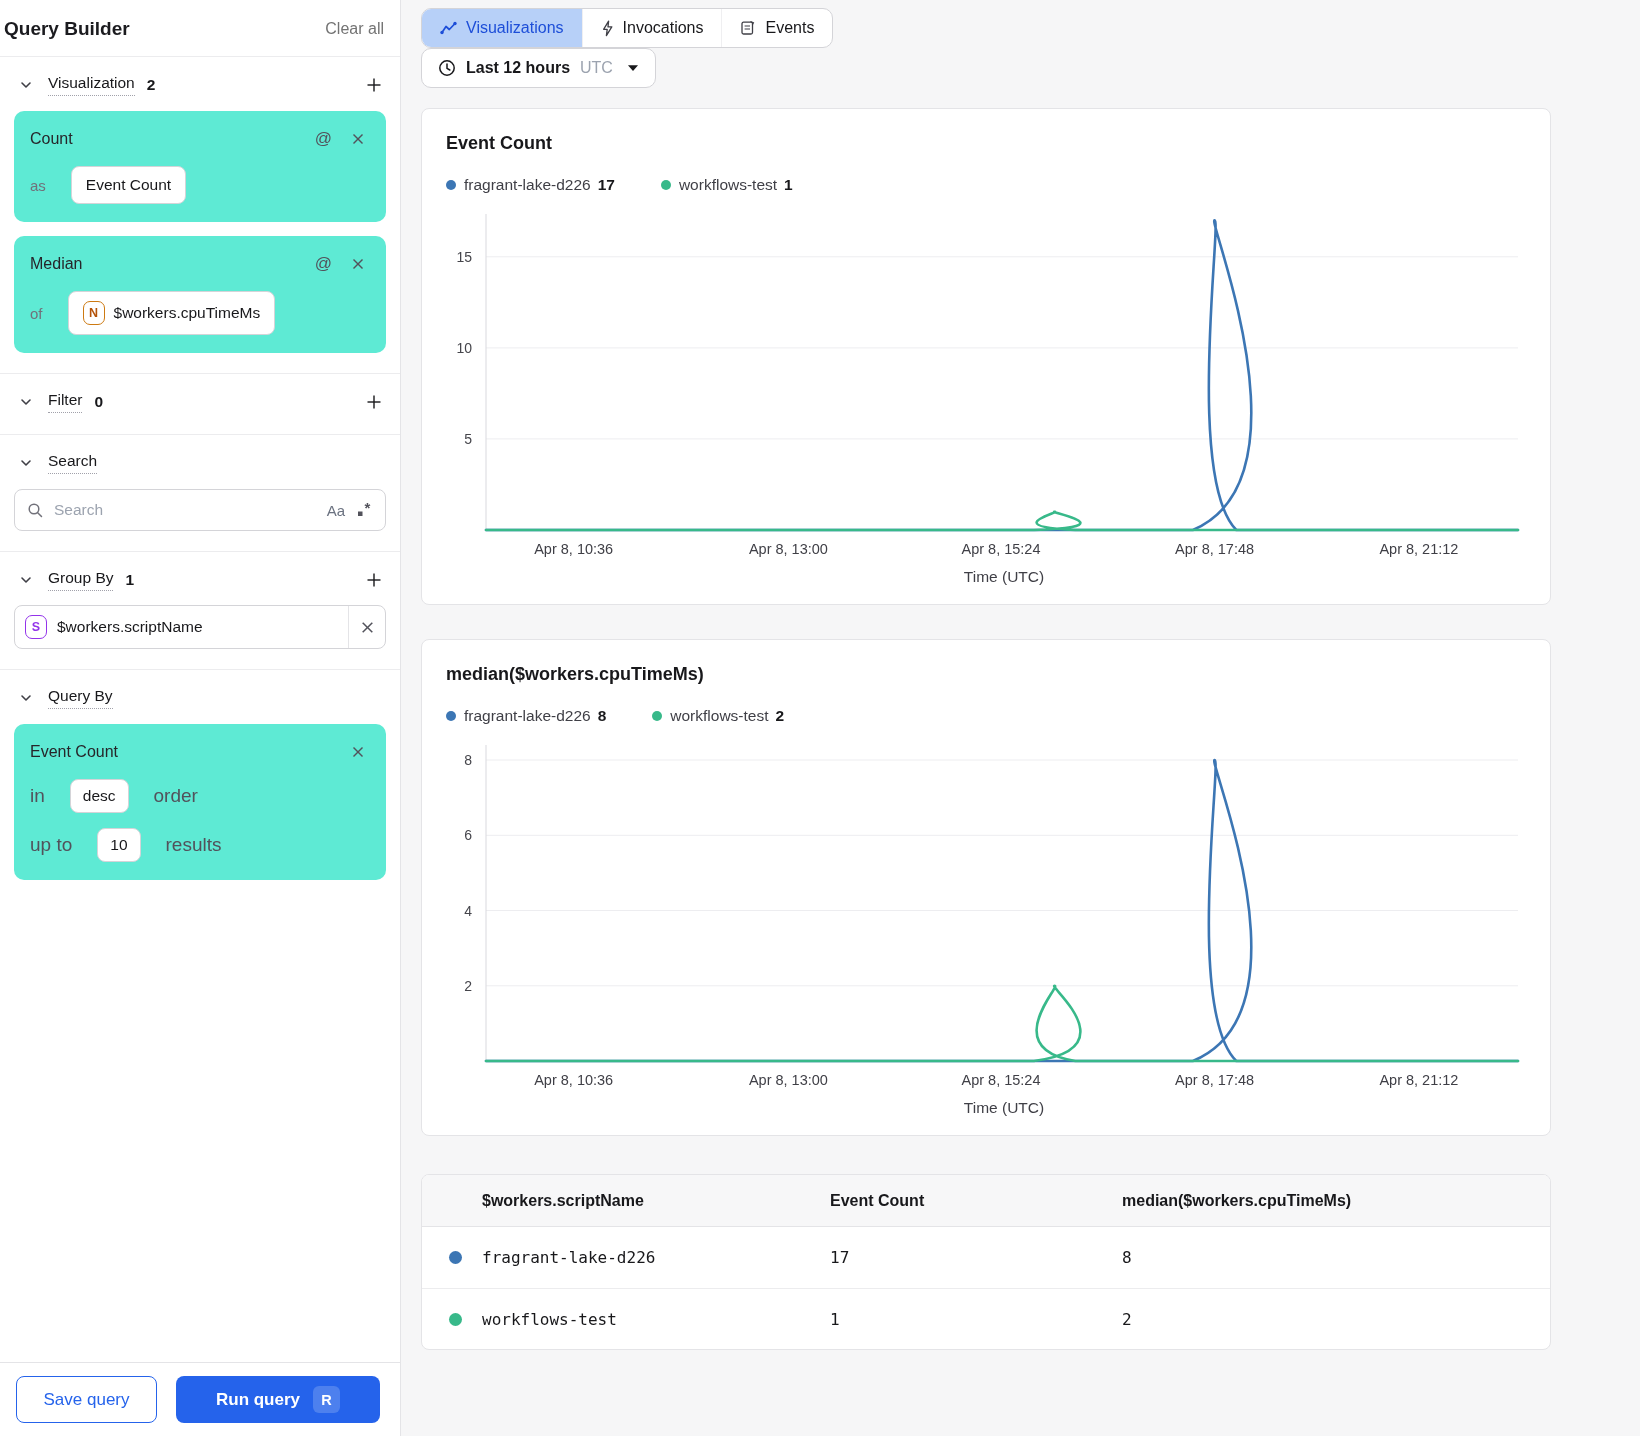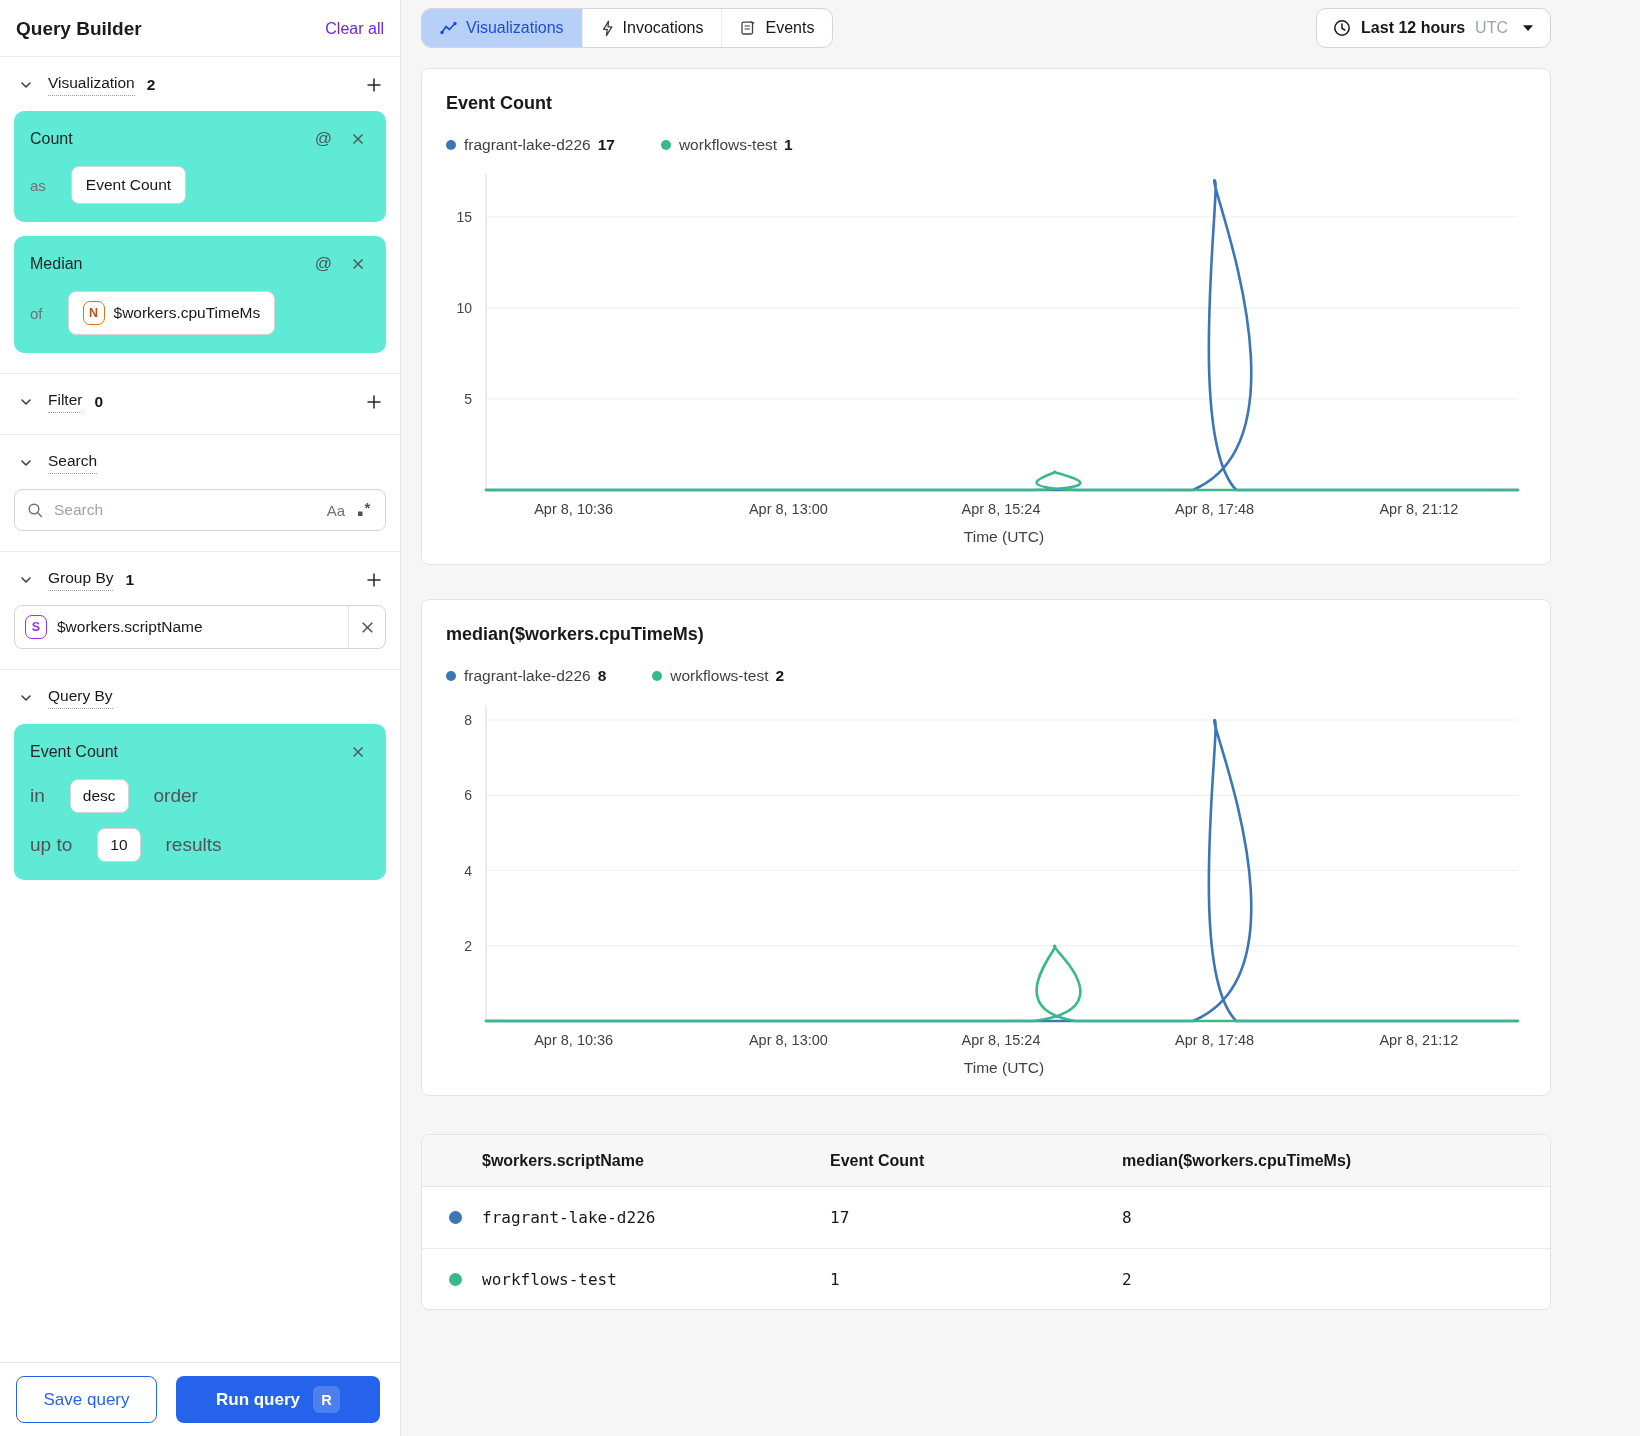--- a/index.html
+++ b/index.html
@@ -1,23 +1,23 @@
 <!DOCTYPE html>
 <html><head>
 <meta charset="utf-8">
 <style>
   * { margin:0; padding:0; box-sizing:border-box; }
   html,body { width:1640px; height:1436px; overflow:hidden; }
   body { display:flex; background:#f6f6f7; font-family:"Liberation Sans", sans-serif; color:#18181b; }
 
   
   .sidebar { width:401px; min-width:401px; background:#fff; border-right:1px solid #e4e4e7; display:flex; flex-direction:column; height:1436px; }
-  .sb-header { display:flex; justify-content:space-between; align-items:center; padding:18px 16px 16px 16px; }
+  .sb-header { display:flex; justify-content:space-between; align-items:center; padding:18px 16px 16px 4px; }
   .sb-title { font-size:19px; font-weight:700; color:#1b1b1f; }
-  .link { color:#6d28d9; font-size:16px; cursor:pointer; }
+  .link { color:#737373; font-size:16px; cursor:pointer; }
   .sb-body { flex:1; overflow:hidden; }
   .sb-section { border-top:1px solid #ececee; padding:16px 14px 20px 14px; }
   .sec-head { display:flex; align-items:center; gap:10px; }
   .sec-label { font-size:15.5px; color:#18181b; border-bottom:1.5px dotted #a1a1aa; padding-bottom:3px; }
   .sec-count { font-size:15.5px; font-weight:700; margin-left:2px; }
   .spacer { flex:1; }
   .icon-btn { display:flex; align-items:center; justify-content:center; width:24px; height:24px; cursor:pointer; }
   .viz-card { background:#5eead4; border-radius:10px; padding:16px 16px 18px 16px; margin-top:14px; }
   .card-head { display:flex; align-items:center; }
   .card-title { font-size:16px; color:#26262a; }
@@ -39,21 +39,21 @@
   .group-item .x-wrap { width:36px; display:flex; align-items:center; justify-content:center; cursor:pointer; }
   .small-box { background:#fff; border:1px solid #d4d4d8; border-radius:8px; padding:7px 12px; font-size:15.5px; }
   .plain { font-size:19px; color:#52525b; }
   .sb-footer { border-top:1px solid #e4e4e7; padding:13px 16px; display:flex; gap:19px; background:#fff; }
   .btn-save { width:141px; height:47px; background:#fff; border:1.5px solid #2563eb; color:#2563eb; border-radius:8px; font-size:17px; font-family:inherit; cursor:pointer; }
   .btn-run { width:204px; height:47px; background:#2563eb; border:none; color:#fff; border-radius:8px; font-size:17px; font-weight:600; font-family:inherit; display:flex; align-items:center; justify-content:center; gap:13px; cursor:pointer; }
   .r-badge { width:27px; height:27px; border-radius:6px; background:#4d80ee; display:flex; align-items:center; justify-content:center; font-size:14.5px; font-weight:600; }
 
   
   .main { flex:1; padding:8px 92px 0 20px; }
-  .top-bar { display:flex; justify-content:space-between; align-items:flex-start; }
+  .top-bar { display:flex; justify-content:space-between; align-items:flex-start;flex-direction:column; }
   .tab-group { display:flex; background:#fff; border:1px solid #d4d4d8; border-radius:10px; overflow:hidden; height:40px; }
   .tab { display:flex; align-items:center; gap:9px; padding:0 18px; font-size:16px; color:#18181b; cursor:pointer; border-left:1px solid #efeff1; }
   .tab:first-child { border-left:none; }
   .tab.active { background:#b7d0f8; color:#1d4ed8; font-weight:500; border-left:none; }
   .time-select { display:flex; align-items:center; gap:10px; background:#fff; border:1px solid #d4d4d8; border-radius:10px; height:40px; padding:0 16px; font-size:16px; cursor:pointer; }
   .tr-label { font-weight:600; color:#18181b; }
   .tr-tz { color:#9ca3af; }
   .card { background:#fff; border:1px solid #e4e4e7; border-radius:8px; }
   .chart-card { margin-top:20px; padding:24px 24px 18px 24px; }
   .chart-card + .chart-card { margin-top:34px; }

